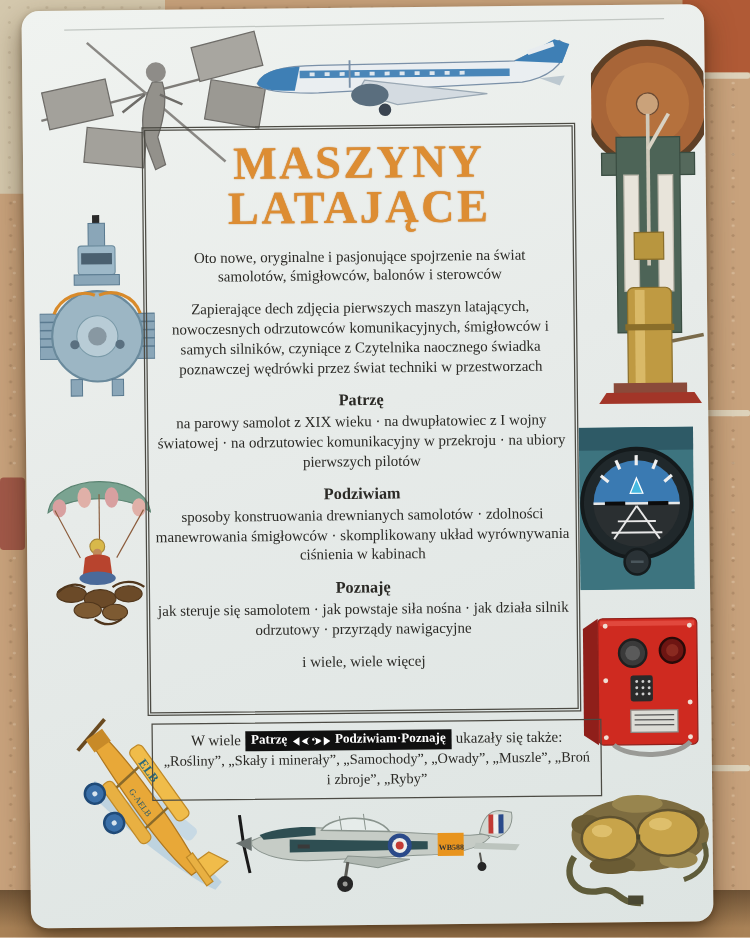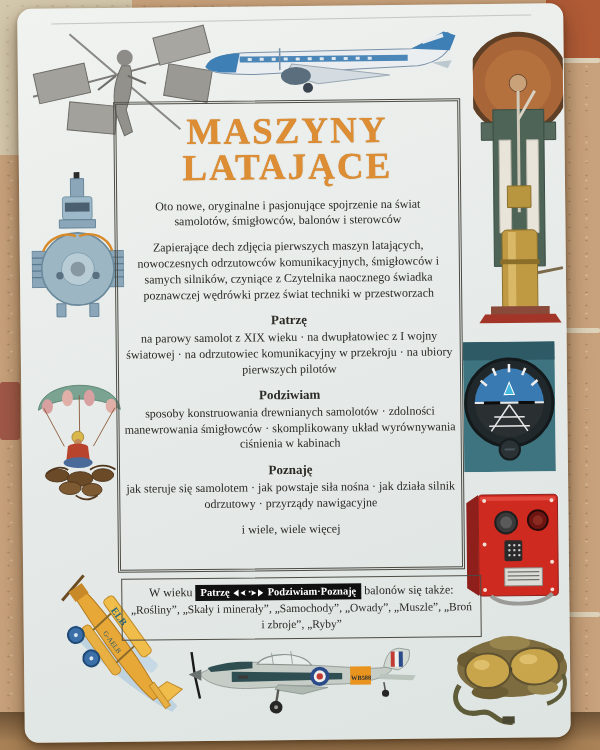--- a/index.html
+++ b/index.html
@@ -320,30 +320,30 @@
       <div class="sec-b">sposoby konstruowania drewnianych samolotów · zdolności manewrowania śmigłowców · skomplikowany układ wyrównywania ciśnienia w kabinach</div>
 
       <div class="sec-h">Poznaję</div>
       <div class="sec-b">jak steruje się samolotem · jak powstaje siła nośna · jak działa silnik odrzutowy · przyrządy nawigacyjne</div>
 
       <div class="more">i wiele, wiele więcej</div>
     </div>
 
     <div class="seriesbox">
       <div class="series-line">
-        <span>W wieku</span>
+        <span>W wiele</span>
         <span class="badge">
           <span>Patrzę</span>
           <svg width="30" height="11" viewBox="0 0 34 12">
             <polygon points="0,6 6,2 6,10" fill="#fff"></polygon>
             <path d="M8,6 Q17,-1 26,6 Q17,13 8,6 Z" fill="#fff"></path>
             <circle cx="17" cy="6" r="4" fill="#101010"></circle>
             <circle cx="18.5" cy="4.5" r="1.1" fill="#fff"></circle>
             <polygon points="34,6 28,2 28,10" fill="#fff"></polygon>
           </svg>
           <span>Podziwiam·Poznaję</span>
         </span>
-        <span>balonów się także:</span>
+        <span>ukazały się także:</span>
       </div>
       <div class="series-titles">„Rośliny”, „Skały i minerały”, „Samochody”, „Owady”, „Muszle”, „Broń i zbroje”, „Ryby”</div>
     </div>
   </div>
 </div>
 
 </body></html>

